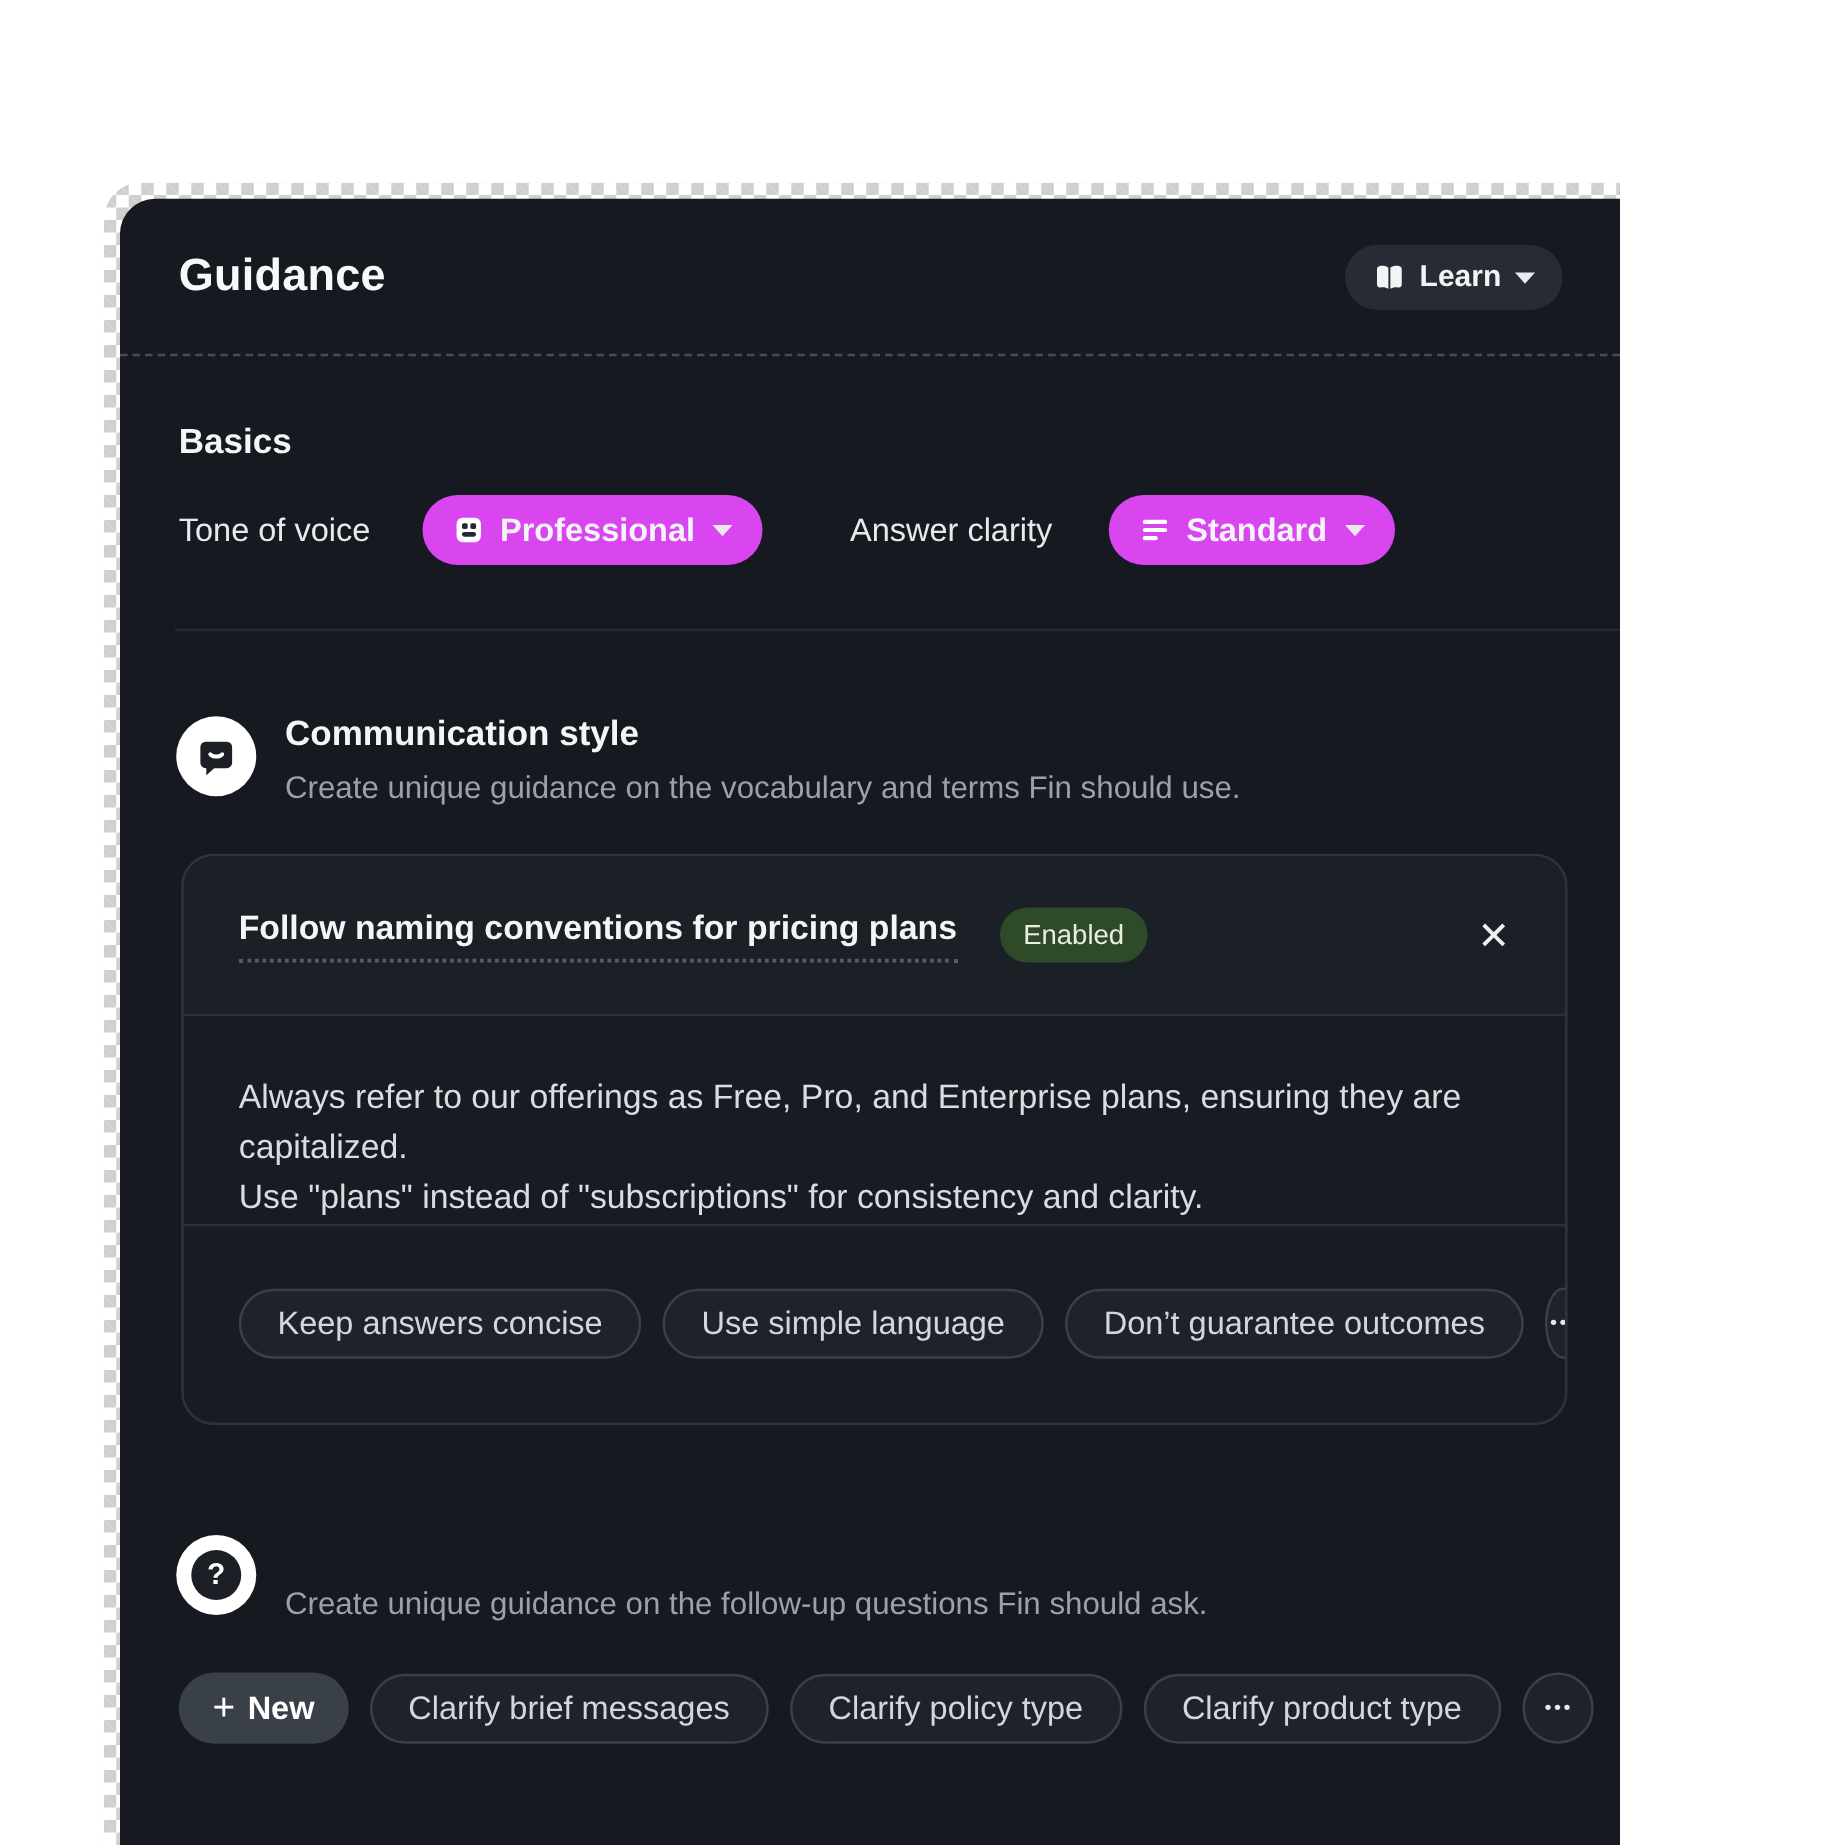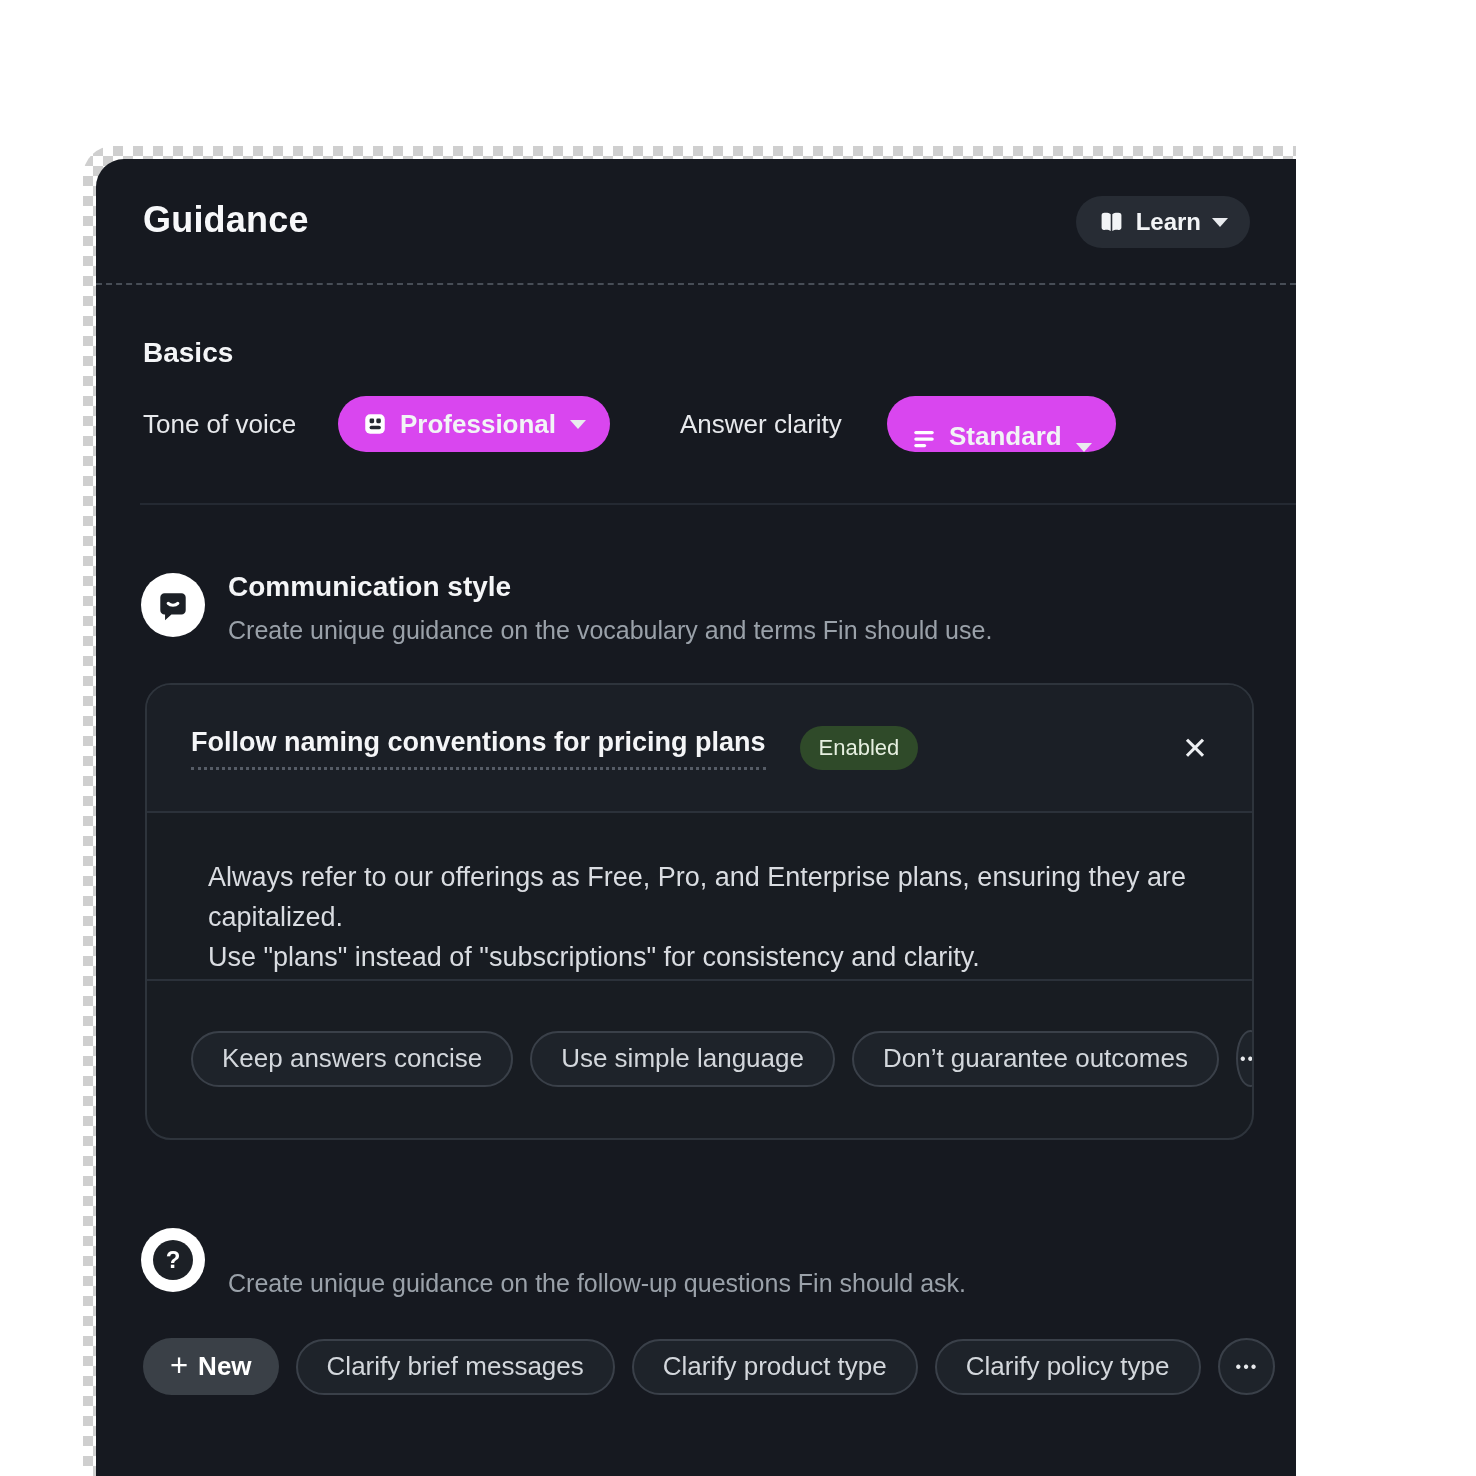--- a/index.html
+++ b/index.html
@@ -44,21 +44,21 @@
                   color:#f4f5f7; }
 
   .field-label { position:absolute; font-size:26px; color:#e7e9ec; }
   .label-tone   { left:47px;  top:250px; }
   .label-length { left:584px; top:250px; }
 
   .dropdown { position:absolute; height:56px; display:flex; align-items:center; gap:12px;
     padding:0 24px; background:#d946ef; border:none; border-radius:28px; cursor:pointer;
     color:#f2f4f6; font-family:inherit; font-size:26px; font-weight:700; }
   .dd-tone   { left:242px; top:237px; }
-  .dd-length { left:791px; top:237px;align-items:flex-end; }
+  .dd-length { left:791px; top:237px; }
   .dropdown .caret { margin-left:2px; }
 
   .section-icon { position:absolute; width:64px; height:64px; border-radius:50%;
     background:#ffffff; display:flex; align-items:center; justify-content:center; }
   .icon-comm    { left:45px; top:414px; }
   .icon-context { left:45px; top:1069px; }
   .q-inner { width:40px; height:40px; border-radius:50%; background:#1c2026;
     display:flex; align-items:center; justify-content:center;
     color:#ffffff; font-size:24px; font-weight:700; }
 
@@ -72,21 +72,21 @@
   .card { position:absolute; left:49px; top:524px; right:42px; height:457px;
     background:#181c22; border:2px solid #2e343c; border-radius:26px; overflow:hidden; }
   .card-header { height:128px; background:#1b1f26; display:flex; align-items:center;
     padding:0 44px; border-bottom:2px solid #2b313a; }
   .card-title { font-size:27px; font-weight:700; color:#f4f5f7;
     border-bottom:3px dotted #565c66; padding-bottom:9px; }
   .status-badge { margin-left:34px; background:#2f4a29; color:#e6efe0;
     font-size:22px; padding:9px 19px; border-radius:999px; }
   .close-btn { margin-left:auto; background:none; border:none; cursor:pointer;
     color:#eef0f3; font-size:31px; line-height:1; font-family:inherit; }
-  .card-body { height:168px; padding:44px 44px 0 61px; font-size:27px; line-height:40px;
+  .card-body { height:168px; padding:44px 44px 0 44px; font-size:27px; line-height:40px;
     color:#d9dce1; border-bottom:2px solid #2b313a; }
   .card-body span { display:block; }
   .card-footer { height:155px; display:flex; align-items:center; gap:17px; padding:0 44px; }
 
   .pill { height:56px; display:flex; align-items:center; padding:0 29px;
     background:#1e232a; border:2px solid #3a4049; border-radius:28px; cursor:pointer;
     color:#d3d7dc; font-family:inherit; font-size:26px; white-space:nowrap; }
   .more-btn { width:57px; height:57px; border-radius:50%; background:#1e232a;
     border:2px solid #3a4049; cursor:pointer; color:#e8eaed;
     display:flex; align-items:center; justify-content:center; }
@@ -186,21 +186,21 @@
       <span class="q-inner">?</span>
     </div>
     <p class="section-sub sub-context">Create unique guidance on the follow-up questions Fin should ask.</p>
 
     <div class="context-row">
       <button class="new-btn">
         <span class="plus-glyph">+</span>
         <span>New</span>
       </button>
       <button class="pill">Clarify brief messages</button>
+      <button class="pill">Clarify policy type</button>
       <button class="pill">Clarify product type</button>
-      <button class="pill">Clarify policy type</button>
       <button class="more-btn">
         <span>•••</span>
       </button>
     </div>
 
   </div>
 </div>
 
 </body></html>

